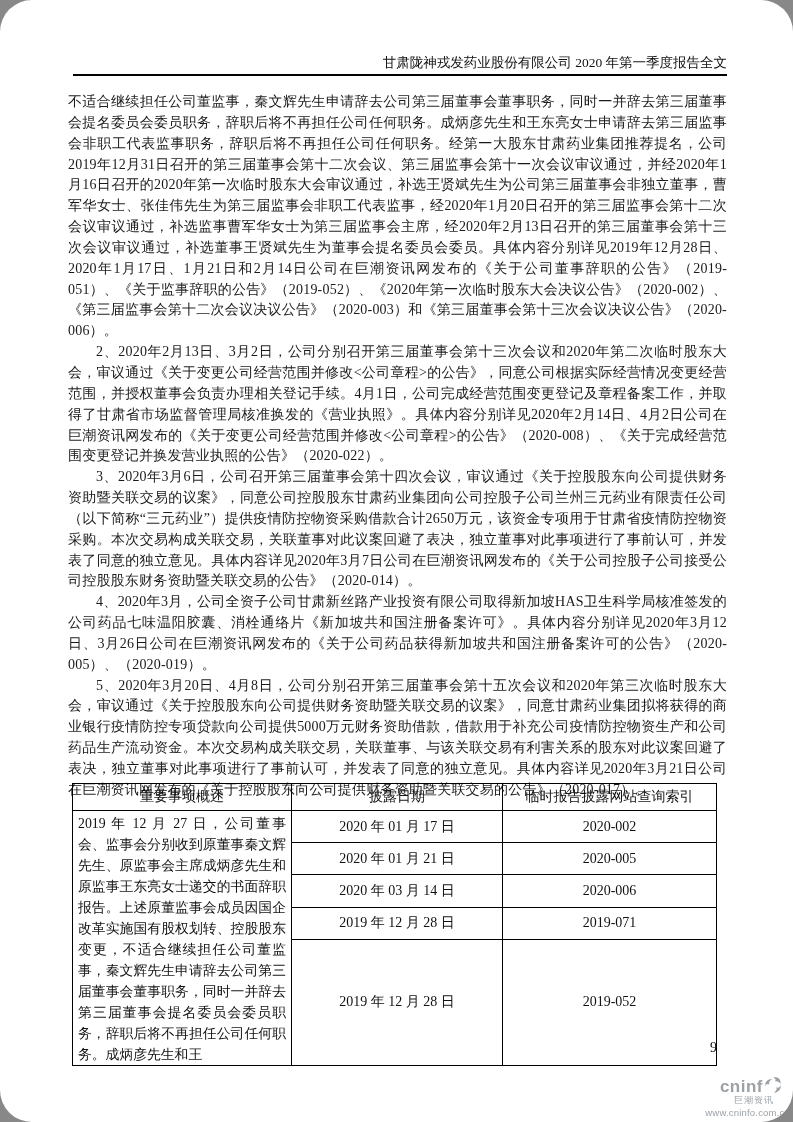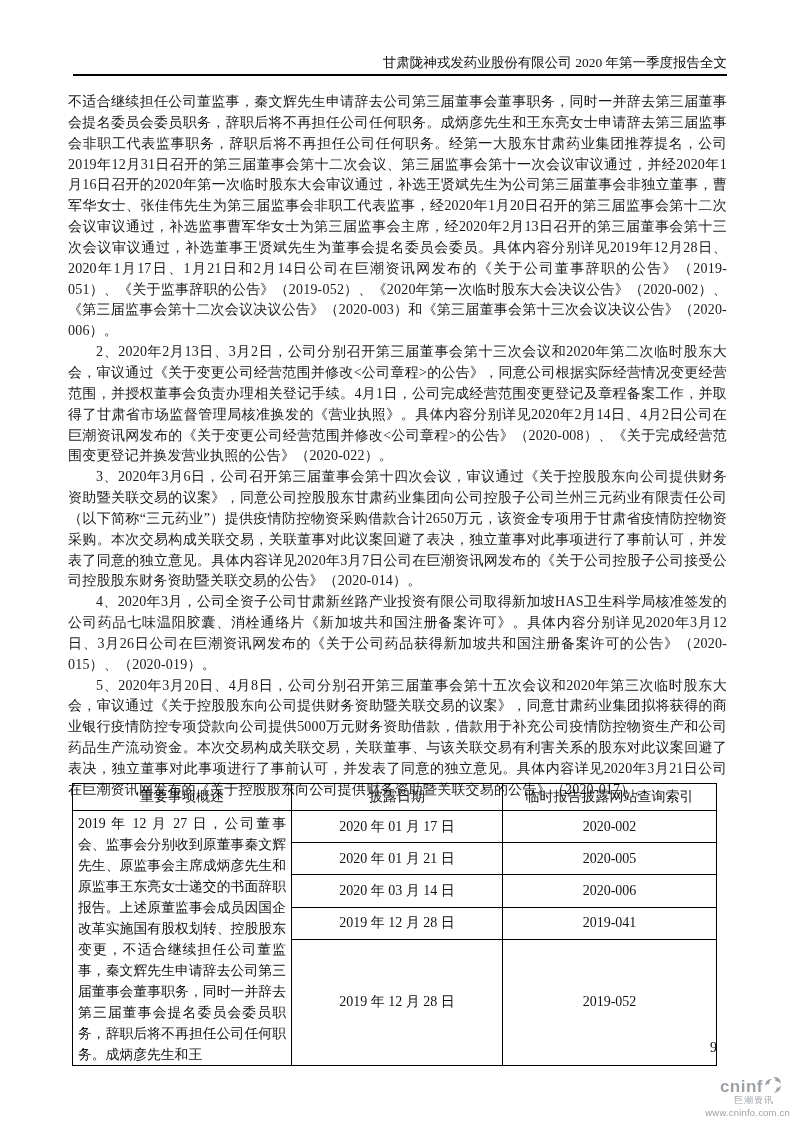--- a/index.html
+++ b/index.html
@@ -4,20 +4,21 @@
 <style>
   html,body{margin:0;padding:0;background:#888;}
   .page{
     position:relative;
     width:793px;height:1122px;
     background:#ffffff;
     margin:0 auto;
     overflow:hidden;
     font-family:"Liberation Serif","DejaVu Serif",serif;
     color:#1a1a1a;
+    border-radius:32px;
   }
   
   .doc-header-title{
     position:absolute;top:54px;right:66px;
     font-size:13.5px;line-height:17px;
     white-space:nowrap;
     color:#111;
   }
   .header-rule{
     position:absolute;top:74px;left:73px;right:66px;
@@ -103,21 +104,21 @@
 
 <div class="page">
 
   <div class="doc-header-title">甘肃陇神戎发药业股份有限公司 2020 年第一季度报告全文</div>
   <div class="header-rule"></div>
 
   <div class="doc-body">
     <p>不适合继续担任公司董监事，秦文辉先生申请辞去公司第三届董事会董事职务，同时一并辞去第三届董事会提名委员会委员职务，辞职后将不再担任公司任何职务。成炳彦先生和王东亮女士申请辞去第三届监事会非职工代表监事职务，辞职后将不再担任公司任何职务。经第一大股东甘肃药业集团推荐提名，公司2019年12月31日召开的第三届董事会第十二次会议、第三届监事会第十一次会议审议通过，并经2020年1月16日召开的2020年第一次临时股东大会审议通过，补选王贤斌先生为公司第三届董事会非独立董事，曹军华女士、张佳伟先生为第三届监事会非职工代表监事，经2020年1月20日召开的第三届监事会第十二次会议审议通过，补选监事曹军华女士为第三届监事会主席，经2020年2月13日召开的第三届董事会第十三次会议审议通过，补选董事王贤斌先生为董事会提名委员会委员。具体内容分别详见2019年12月28日、2020年1月17日、1月21日和2月14日公司在巨潮资讯网发布的《关于公司董事辞职的公告》（2019-051）、《关于监事辞职的公告》（2019-052）、《2020年第一次临时股东大会决议公告》（2020-002）、《第三届监事会第十二次会议决议公告》（2020-003）和《第三届董事会第十三次会议决议公告》（2020-006）。</p>
     <p class="indent">2、2020年2月13日、3月2日，公司分别召开第三届董事会第十三次会议和2020年第二次临时股东大会，审议通过《关于变更公司经营范围并修改&lt;公司章程&gt;的公告》，同意公司根据实际经营情况变更经营范围，并授权董事会负责办理相关登记手续。4月1日，公司完成经营范围变更登记及章程备案工作，并取得了甘肃省市场监督管理局核准换发的《营业执照》。具体内容分别详见2020年2月14日、4月2日公司在巨潮资讯网发布的《关于变更公司经营范围并修改&lt;公司章程&gt;的公告》（2020-008）、《关于完成经营范围变更登记并换发营业执照的公告》（2020-022）。</p>
     <p class="indent">3、2020年3月6日，公司召开第三届董事会第十四次会议，审议通过《关于控股股东向公司提供财务资助暨关联交易的议案》，同意公司控股股东甘肃药业集团向公司控股子公司兰州三元药业有限责任公司（以下简称“三元药业”）提供疫情防控物资采购借款合计2650万元，该资金专项用于甘肃省疫情防控物资采购。本次交易构成关联交易，关联董事对此议案回避了表决，独立董事对此事项进行了事前认可，并发表了同意的独立意见。具体内容详见2020年3月7日公司在巨潮资讯网发布的《关于公司控股子公司接受公司控股股东财务资助暨关联交易的公告》（2020-014）。</p>
-    <p class="indent">4、2020年3月，公司全资子公司甘肃新丝路产业投资有限公司取得新加坡HAS卫生科学局核准签发的公司药品七味温阳胶囊、消栓通络片《新加坡共和国注册备案许可》。具体内容分别详见2020年3月12日、3月26日公司在巨潮资讯网发布的《关于公司药品获得新加坡共和国注册备案许可的公告》（2020-015）、（2020-019）。</p>
+    <p class="indent">4、2020年3月，公司全资子公司甘肃新丝路产业投资有限公司取得新加坡HAS卫生科学局核准签发的公司药品七味温阳胶囊、消栓通络片《新加坡共和国注册备案许可》。具体内容分别详见2020年3月12日、3月26日公司在巨潮资讯网发布的《关于公司药品获得新加坡共和国注册备案许可的公告》（2020-005）、（2020-019）。</p>
     <p class="indent">5、2020年3月20日、4月8日，公司分别召开第三届董事会第十五次会议和2020年第三次临时股东大会，审议通过《关于控股股东向公司提供财务资助暨关联交易的议案》，同意甘肃药业集团拟将获得的商业银行疫情防控专项贷款向公司提供5000万元财务资助借款，借款用于补充公司疫情防控物资生产和公司药品生产流动资金。本次交易构成关联交易，关联董事、与该关联交易有利害关系的股东对此议案回避了表决，独立董事对此事项进行了事前认可，并发表了同意的独立意见。具体内容详见2020年3月21日公司在巨潮资讯网发布的《关于控股股东向公司提供财务资助暨关联交易的公告》（2020-017）。</p>
   </div>
 
   <table class="disclosure-table">
     <colgroup>
       <col style="width:219px">
       <col style="width:211px">
       <col style="width:214px">
     </colgroup>
     <thead>
@@ -136,21 +137,21 @@
       <tr class="data-row">
         <td>2020 年 01 月 21 日</td>
         <td>2020-005</td>
       </tr>
       <tr class="data-row">
         <td>2020 年 03 月 14 日</td>
         <td>2020-006</td>
       </tr>
       <tr class="data-row">
         <td>2019 年 12 月 28 日</td>
-        <td>2019-041</td>
+        <td>2019-071</td>
       </tr>
       <tr class="data-row-tall">
         <td>2019 年 12 月 28 日</td>
         <td>2019-052</td>
       </tr>
     </tbody>
   </table>
 
   <div class="page-number">9</div>
 

